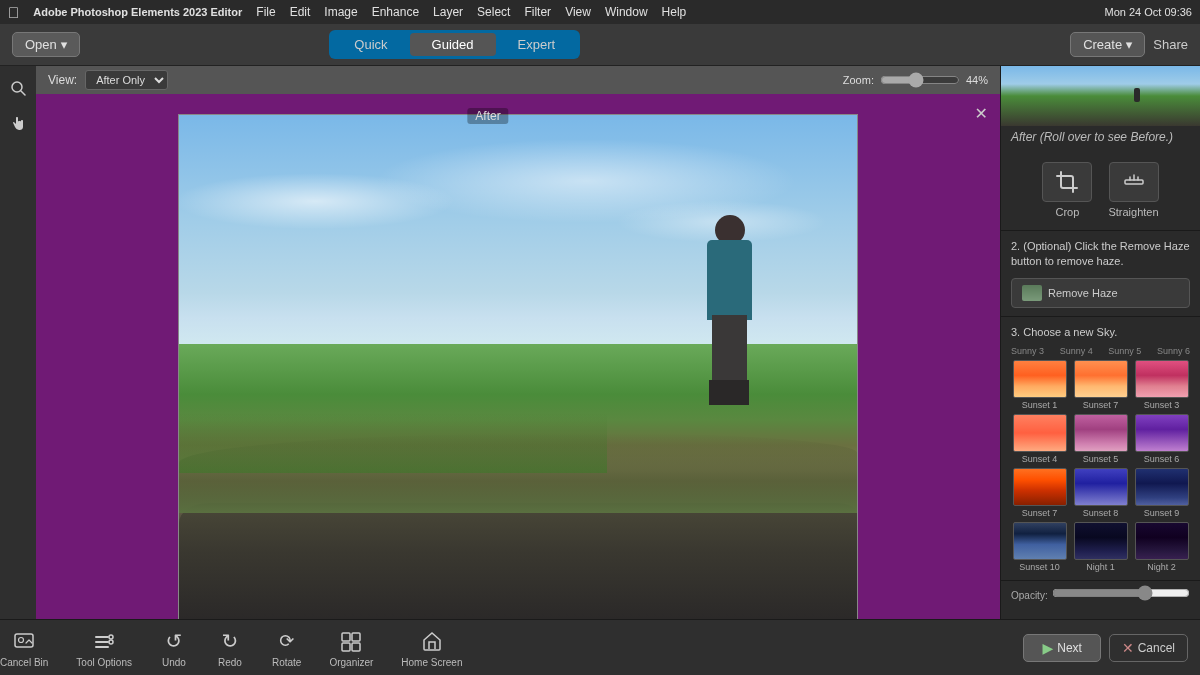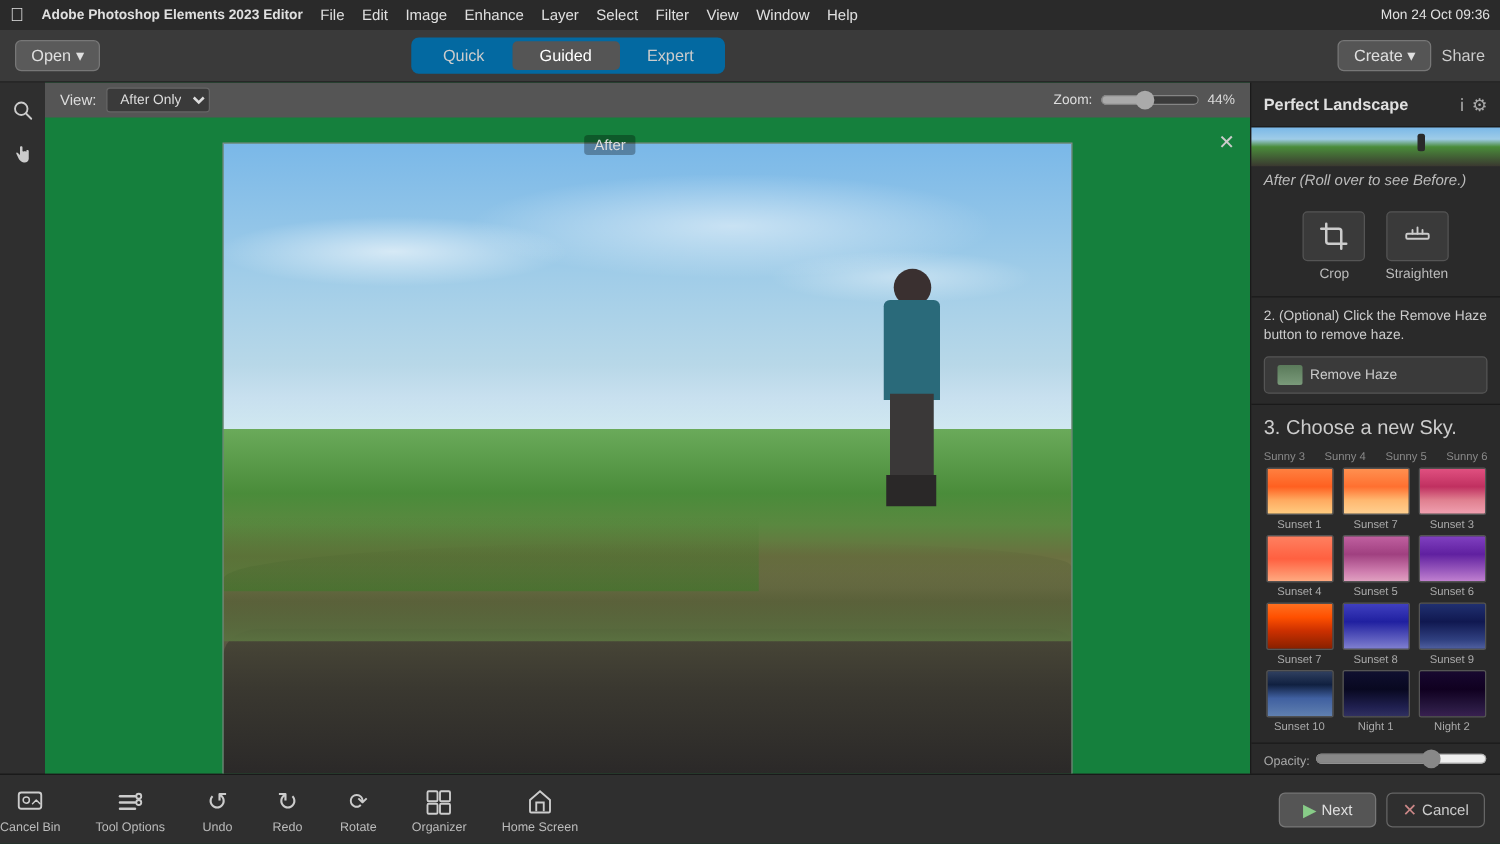--- a/index.html
+++ b/index.html
@@ -120,21 +120,21 @@
       justify-content: center;
       color: #ccc;
       cursor: pointer;
       border-radius: 4px;
       font-size: 16px;
     }
 
     
     #canvas-area {
       flex: 1;
-      background: #15803d;
+      background: #701a75;
       display: flex;
       flex-direction: column;
       position: relative;
       overflow: hidden;
     }
     #canvas-header {
       display: flex;
       align-items: center;
       padding: 4px 12px;
       background: #555;
@@ -384,21 +384,21 @@
       gap: 6px;
       width: 100%;
     }
     .haze-icon {
       width: 20px;
       height: 16px;
       background: linear-gradient(180deg, #5a7a5a 0%, #7a9a7a 100%);
       border-radius: 2px;
     }
     .sky-section-label {
-      font-size: 16px;
+      font-size: 11px;
       color: #ccc;
       margin-bottom: 6px;
     }
     .sky-grid {
       display: grid;
       grid-template-columns: repeat(3, 1fr);
       gap: 4px;
     }
     .sky-item {
       display: flex;
@@ -599,25 +599,20 @@
 
           <div style="position:absolute;bottom:110px;left:0;right:0;height:80px;background:linear-gradient(180deg,transparent 0%,rgba(80,90,50,0.7) 60%,#5a7040 100%);border-radius:60% 40% 0 0 / 30px 20px 0 0;"></div>
 
           <div style="position:absolute;bottom:150px;left:0;right:250px;height:60px;background:linear-gradient(180deg,transparent 0%,rgba(60,120,40,0.6) 100%);"></div>
         </div>
       </div>
     </div>
   </div>
 
   <div id="right-panel" class="scrollbar-visible">
-    <div id="panel-header">
-      <span id="panel-title">Perfect Landscape</span>
-      <span style="color:#aaa;font-size:14px;cursor:pointer;">ℹ</span>
-      <span style="color:#aaa;font-size:14px;cursor:pointer;">⚙</span>
-    </div>
 
     <div id="panel-preview"></div>
     <div id="after-label">After (Roll over to see Before.)</div>
 
     <div class="panel-section">
       <div class="tool-buttons">
         <div class="tool-btn">
           <div class="tool-btn-icon">
             <svg width="24" height="24" viewBox="0 0 24 24" fill="none">
               <path d="M6 2v14a2 2 0 002 2h14" stroke="#ccc" stroke-width="2" stroke-linecap="round"></path>

